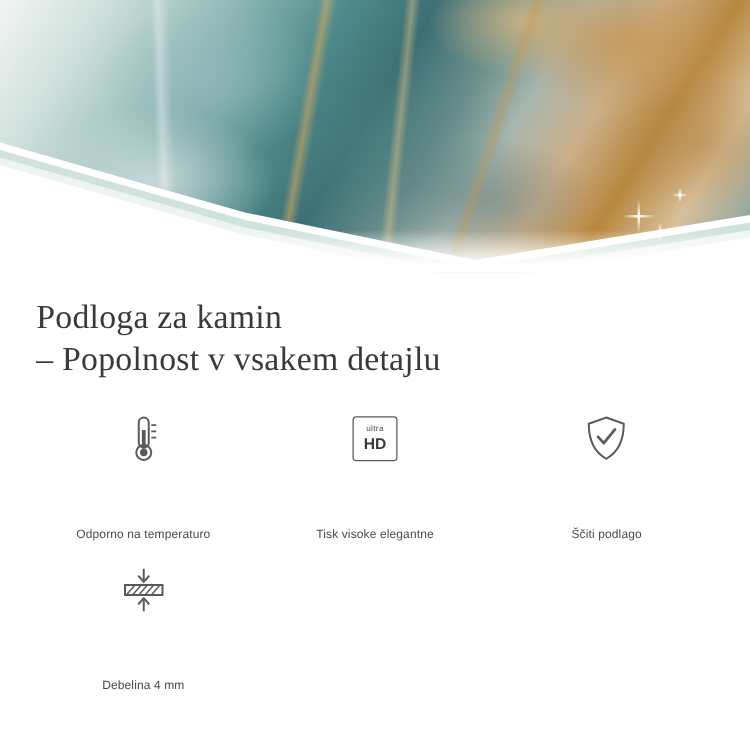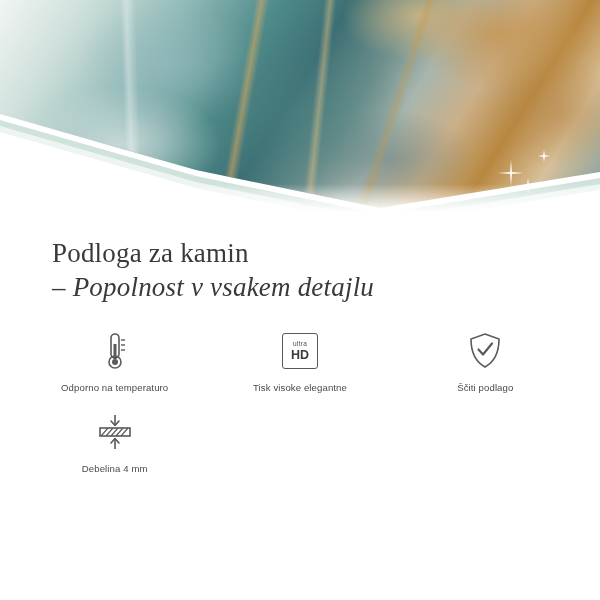--- a/index.html
+++ b/index.html
@@ -109,34 +109,33 @@
   .sparkle.s1 { left: 498px; top: 160px; }
   .sparkle.s2 { left: 520px; top: 178px; width: 16px; height: 16px;}
   .sparkle.s2::before { height: 16px; margin-top: -8px; }
   .sparkle.s2::after { width: 16px; margin-left: -8px; }
   .sparkle.s3 { left: 538px; top: 150px; width: 12px; height: 12px;}
   .sparkle.s3::before { height: 12px; margin-top: -6px; }
   .sparkle.s3::after { width: 12px; margin-left: -6px; }
 
   
   .content {
-    padding: 18px 38px 0 52px;
+    padding: 18px 38px 0 29px;
   }
   .headline {
     font-family: "Liberation Serif", serif;
     font-size: 27px;
     line-height: 34px;
     color: #3a3a3a;
     font-weight: 400;
     letter-spacing: 0.2px;
     margin: 0 0 18px 0;
   }
   .headline .line2 {
     display: block;
-    font-style: italic;
   }
   .body-copy {
     font-size: 11.2px;
     line-height: 21px;
     color: #4a4a4a;
     max-width: 530px;
     margin: 0;
   }
 
   
@@ -145,20 +144,21 @@
     padding: 0 22px;
     display: grid;
     grid-template-columns: repeat(3, 1fr);
     row-gap: 18px;
   }
   .feature {
     display: flex;
     flex-direction: column;
     align-items: center;
     justify-content: flex-start;
+    gap: 40px;
   }
   .feature-icon {
     height: 42px;
     display: flex;
     align-items: center;
     justify-content: center;
     margin-bottom: 10px;
   }
   .feature-label {
     font-size: 9.6px;

